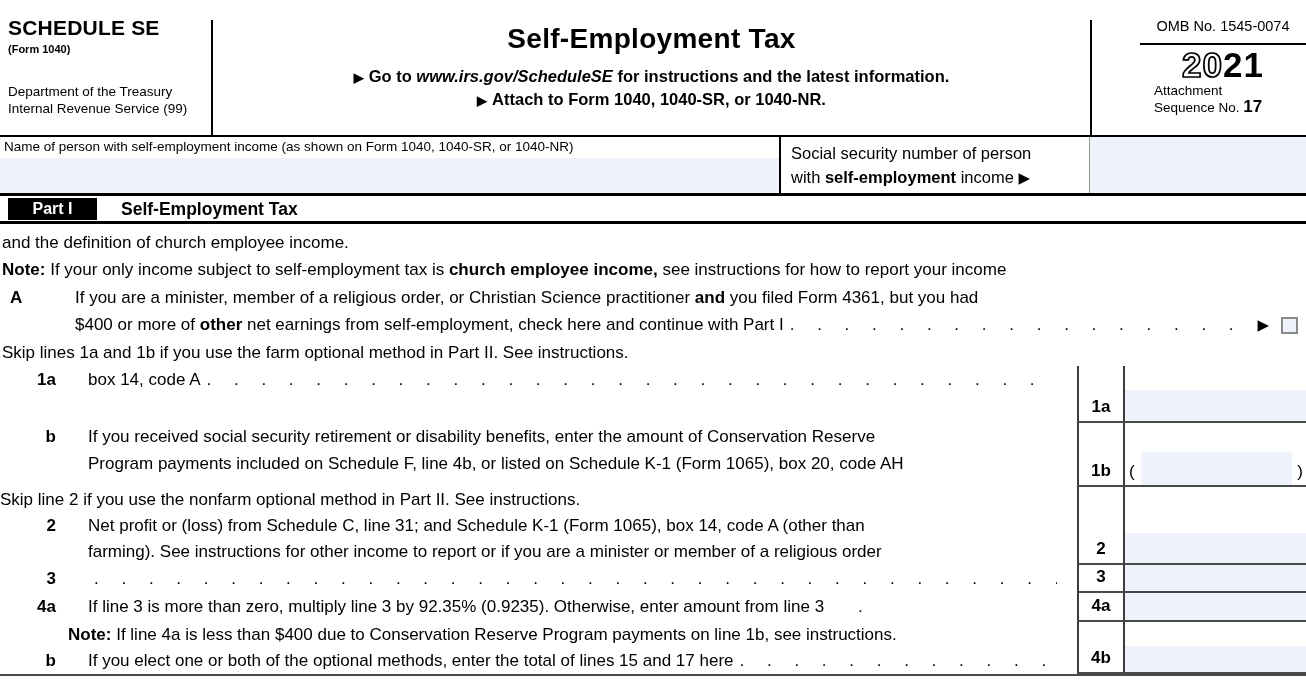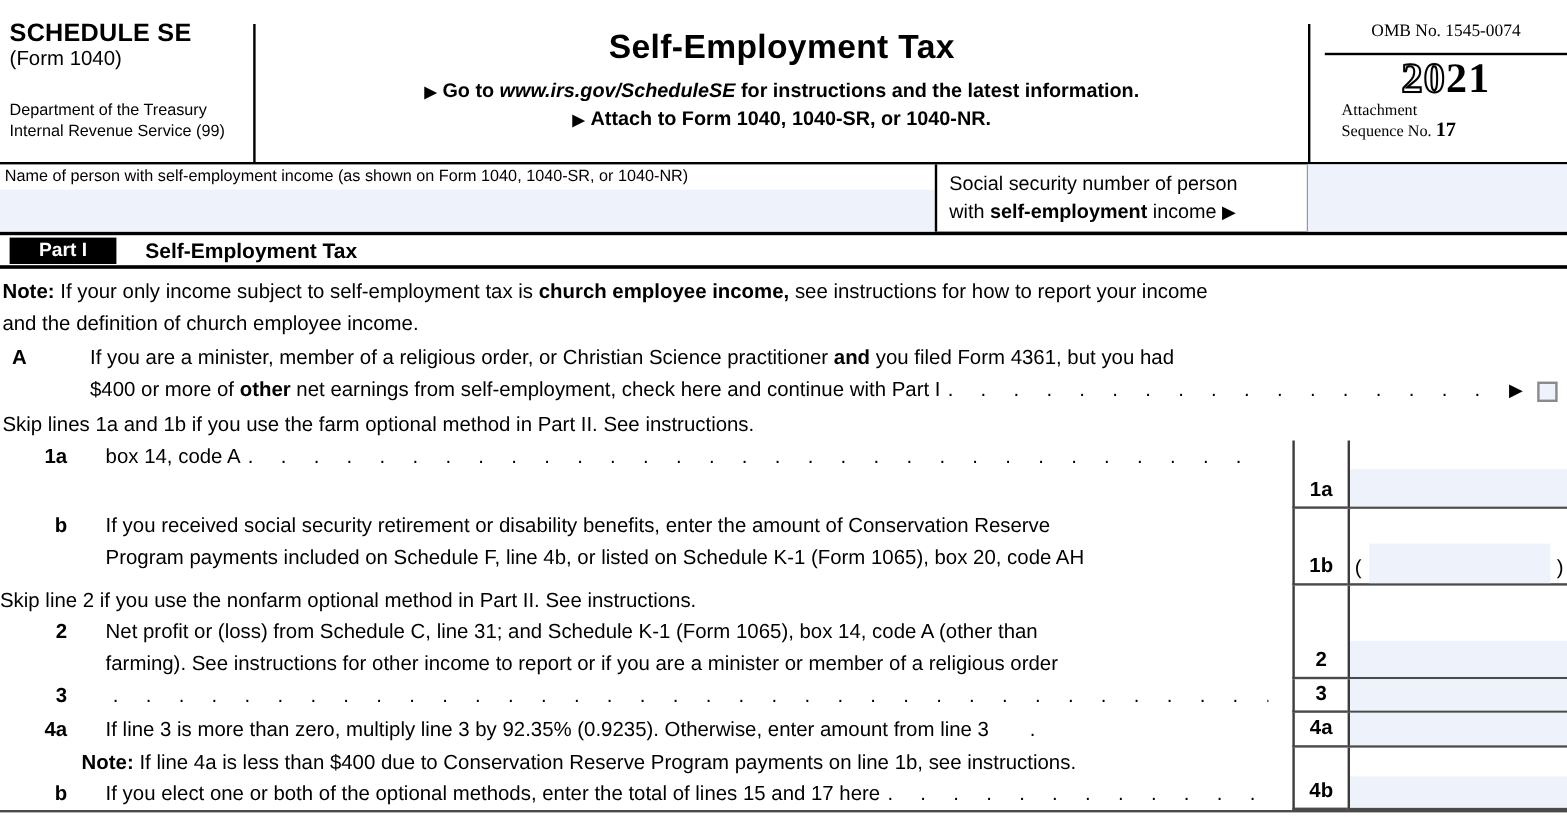--- a/index.html
+++ b/index.html
@@ -8,32 +8,32 @@
   .page {
     position:relative; width:1306px; height:682px; overflow:hidden;
     background:#fff; color:#000;
     font-family:"Liberation Sans", sans-serif;
   }
 
   
   .hdr { position:absolute; top:0; left:0; right:0; height:137px; border-bottom:2px solid #000; }
   .hdr-left { position:absolute; left:8px; top:16px; width:200px; }
   .sched { font-size:21px; font-weight:700; line-height:23px; letter-spacing:.2px; }
-  .form1040 { font-size:17px; font-weight:400; line-height:20px; }
+  .form1040 { font-size:11px; font-weight:700; line-height:20px; }
   .dept { font-size:13.5px; line-height:17px; }
   .dept.first { margin-top:24px; }
   .vl-left { position:absolute; left:211px; top:20px; bottom:0; width:2px; background:#000; }
   .vl-right { position:absolute; left:1090px; top:20px; bottom:0; width:2px; background:#000; }
   .hdr-center { position:absolute; left:213px; width:877px; top:24px; text-align:center; }
   .hdr-h1 { font-size:28px; font-weight:700; letter-spacing:.3px; line-height:30px; }
   .hdr-goto { margin-top:13px; font-size:16.5px; font-weight:700; }
   .hdr-attach { margin-top:4px; font-size:16.5px; font-weight:700; }
   .url { font-style:italic; }
   .arrow-sm { font-size:13px; margin-right:5px; }
-  .hdr-right { position:absolute; left:1104px; right:0; top:18px;font-family:Liberation Serif, serif; }
+  .hdr-right { position:absolute; left:1140px; right:0; top:18px; }
   .omb { font-size:14.5px; text-align:center; padding-bottom:9px; border-bottom:2px solid #000; }
   .year { text-align:center; font-size:35px; font-weight:700; line-height:37px; margin-top:1px; letter-spacing:1px; }
   .y-outline { color:#fff; -webkit-text-stroke:1.7px #000; text-shadow:0 0 1.5px #000; }
   .att { font-size:13.5px; line-height:15px; padding-left:14px; }
   .seq { font-size:13.5px; line-height:17px; padding-left:14px; }
   .seq-no { font-size:17px; font-weight:700; }
 
   
   .name-row { position:absolute; top:137px; left:0; right:0; height:59px; border-bottom:3px solid #000; }
   .name-cell { position:absolute; left:0; top:0; width:779px; height:100%; }
@@ -126,22 +126,22 @@
   </div>
 
   <div class="part-row">
     <div class="part-badge">Part I</div>
     <div class="part-title">Self-Employment Tax</div>
   </div>
 
   <div class="bdy">
 
     <div class="note">
+      <div class="tline">and the definition of church employee income.</div>
       <div class="tline"><b>Note:</b><span> If your only income subject to self-employment tax is </span><b>church employee income,</b><span> see instructions for how to report your income</span></div>
-      <div class="tline">and the definition of church employee income.</div>
     </div>
 
     <div class="itemA">
       <span class="a-label">A</span>
       <div class="a-lines">
         <div class="tline"><span>If you are a minister, member of a religious order, or Christian Science practitioner </span><b>and</b><span> you filed Form 4361, but you had</span></div>
         <div class="flexline">
           <span>$400 or more of </span>
             <b>other</b>
             <span> net earnings from self-employment, check here and continue with Part I</span>

